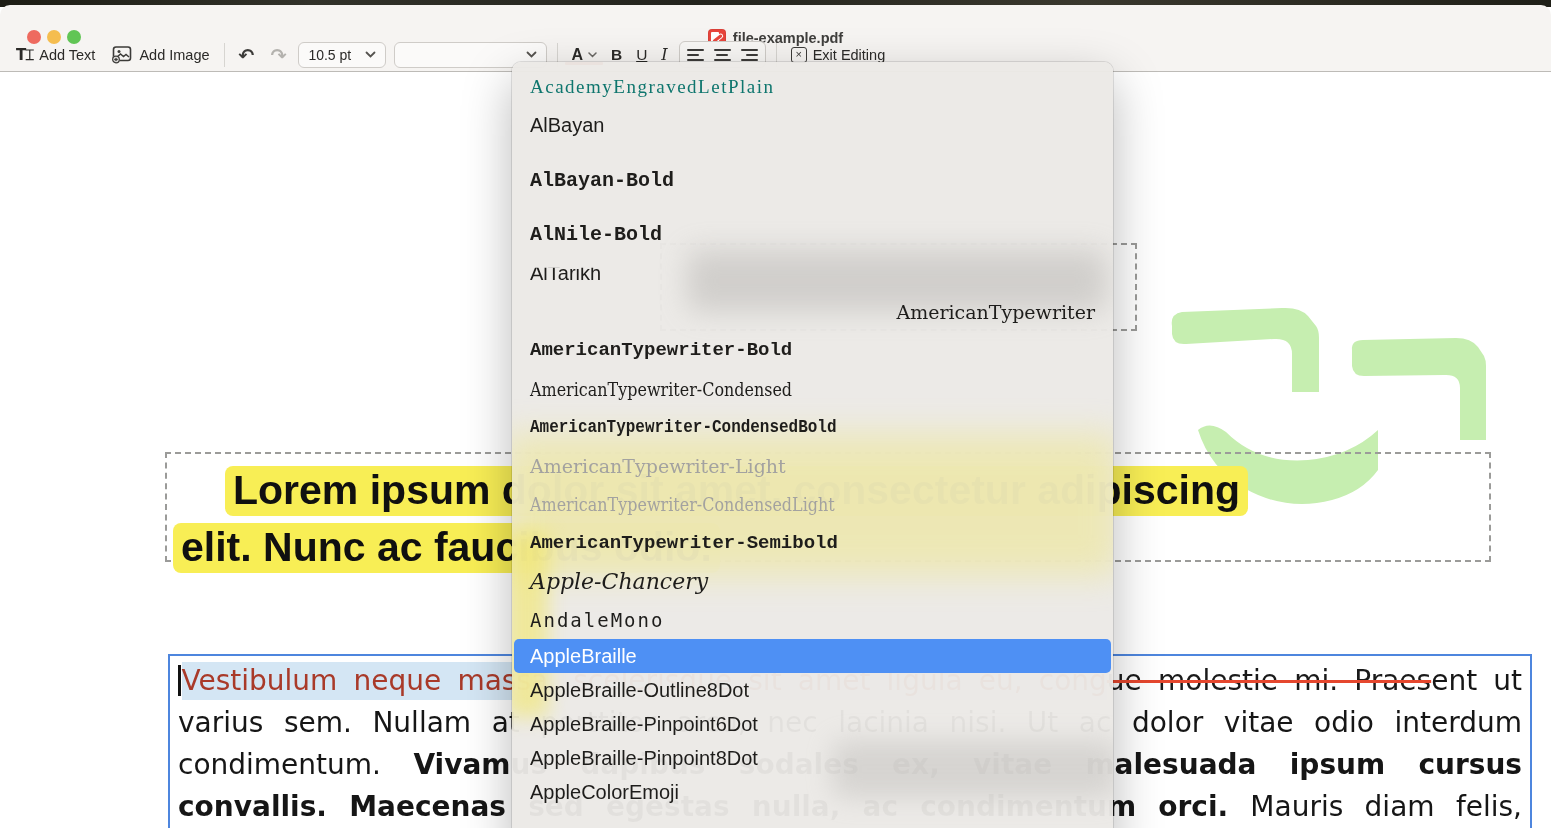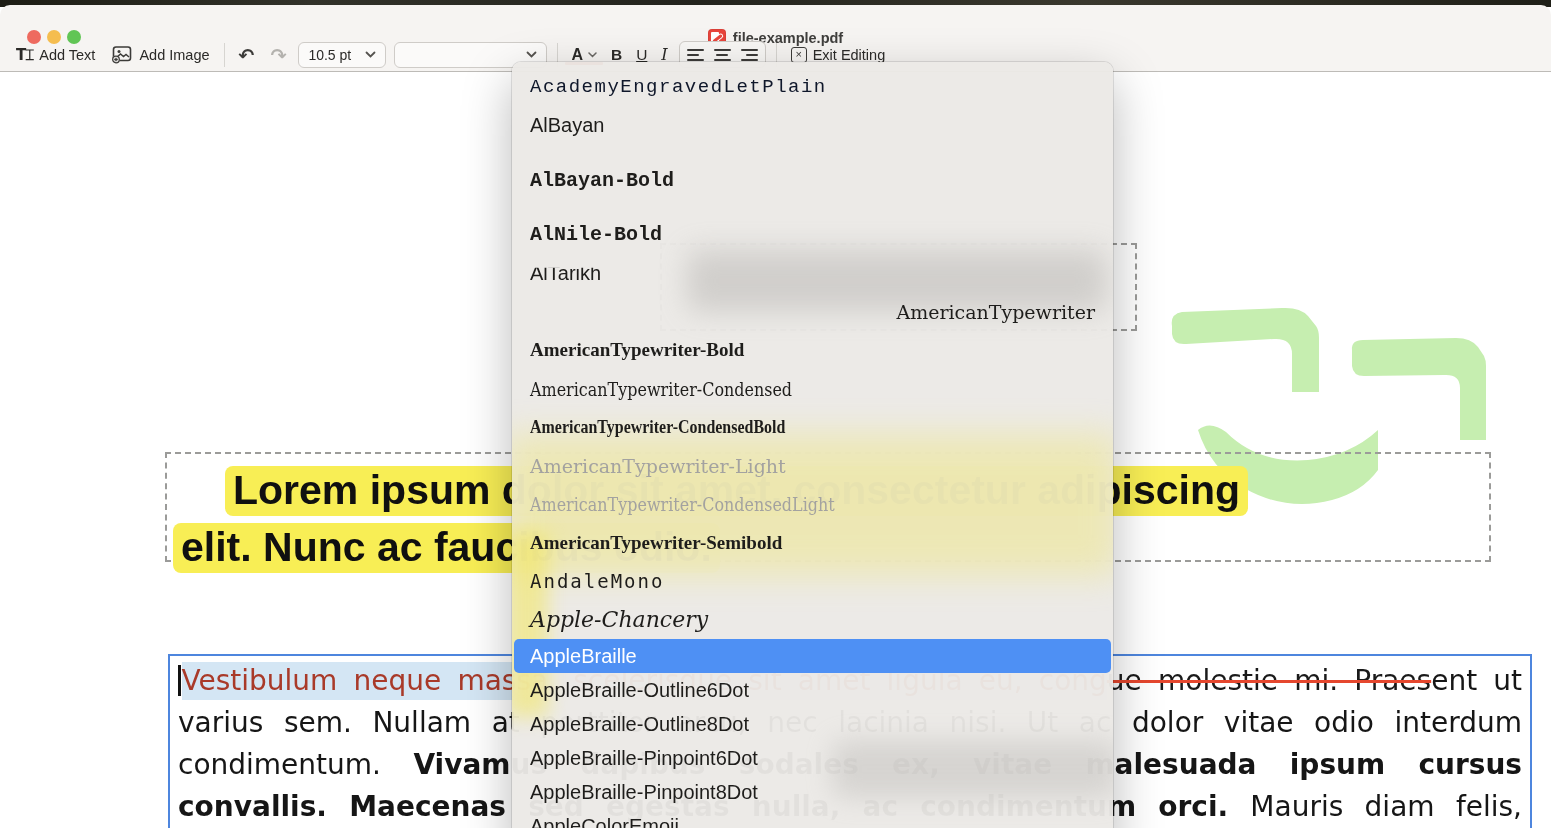--- a/index.html
+++ b/index.html
@@ -98,25 +98,25 @@
   .patch-gray-bot { left:320px; top:678px; width:285px; height:58px; background:#b3b1ae;
     opacity:.38; filter:blur(13px); border-radius:10px; }
   .fd-list { position:relative; z-index:1; padding-top:6px; }
   .fd-item { height:38.5px; display:flex; align-items:center; padding:0 18px;
     font-size:20px; color:#1e1d1b; white-space:nowrap; }
   .fd-item.compact { height:34px; }
   .fd-item.selected { background:#4e90f4; color:#fff; border-radius:5px; margin:0 2px;
     padding:0 16px; }
   .fs-sans      { font-family:"Liberation Sans",sans-serif;align-items:center; }
   .fs-sansbold  { font-family:Liberation Mono, monospace; font-weight:bold;margin-top:16px; }
-  .fs-engraved  { font-family:Liberation Mono, monospace; color:#0f172a; letter-spacing:1.5px; font-size:19px; }
+  .fs-engraved  { font-family:Liberation Serif, serif; color:#0f766e; letter-spacing:1.5px; font-size:19px; }
   .fs-tw        { font-family:"DejaVu Serif",serif; font-size:19px;justify-content:flex-end; }
-  .fs-twbold    { font-family:Liberation Serif, serif; font-size:19px; font-weight:bold; }
+  .fs-twbold    { font-family:Liberation Mono, monospace; font-size:19px; font-weight:bold; }
   .fs-twcond    { font-family:"DejaVu Serif",serif; font-size:19px; }
-  .fs-twcondbold{ font-family:Liberation Serif, serif; font-size:19px; font-weight:bold; }
+  .fs-twcondbold{ font-family:Liberation Mono, monospace; font-size:19px; font-weight:bold; }
   .fs-twcondlight{ font-family:"DejaVu Serif",serif; font-size:19px; color:#a3a2a0; }
   .fs-twlight   { font-family:"DejaVu Serif",serif; font-size:19px; color:#a3a2a0; }
   .fs-mono      { font-family:"DejaVu Sans Mono",monospace; font-size:19px; letter-spacing:2px; }
   .fs-chancery  { font-family:"DejaVu Serif",serif; font-style:italic; font-size:22px; }
   .cond-wrap { display:inline-block; transform:scaleX(.84); transform-origin:left center; }
   .clip-top span { display:inline-block; clip-path:inset(26% 0 0 0); }
 
   .chev { flex:0 0 auto; }
 </style>
 </head>
@@ -274,33 +274,30 @@
       </div>
       <div class="fd-item fs-twlight">
         <span>AmericanTypewriter-Light</span>
       </div>
       <div class="fd-item fs-twcondlight">
         <span class="cond-wrap">AmericanTypewriter-CondensedLight</span>
       </div>
       <div class="fd-item fs-twbold">
         <span>AmericanTypewriter-Semibold</span>
       </div>
+      <div class="fd-item fs-chancery">
+        <span>Apple-Chancery</span>
+      </div>
       <div class="fd-item fs-mono">
         <span>AndaleMono</span>
       </div>
-      <div class="fd-item fs-chancery">
-        <span>Apple-Chancery</span>
-      </div>
       <div class="fd-item fs-sans compact selected">
         <span>AppleBraille</span>
       </div>
       <div class="fd-item fs-sans compact">
-        <span>AppleBraille-Outline6Dot</span>
-      </div>
-      <div class="fd-item fs-sans compact">
         <span>AppleBraille-Outline8Dot</span>
       </div>
       <div class="fd-item fs-sans compact">
         <span>AppleBraille-Pinpoint6Dot</span>
       </div>
       <div class="fd-item fs-sans compact">
         <span>AppleBraille-Pinpoint8Dot</span>
       </div>
       <div class="fd-item fs-sans compact">
         <span>AppleColorEmoji</span>

